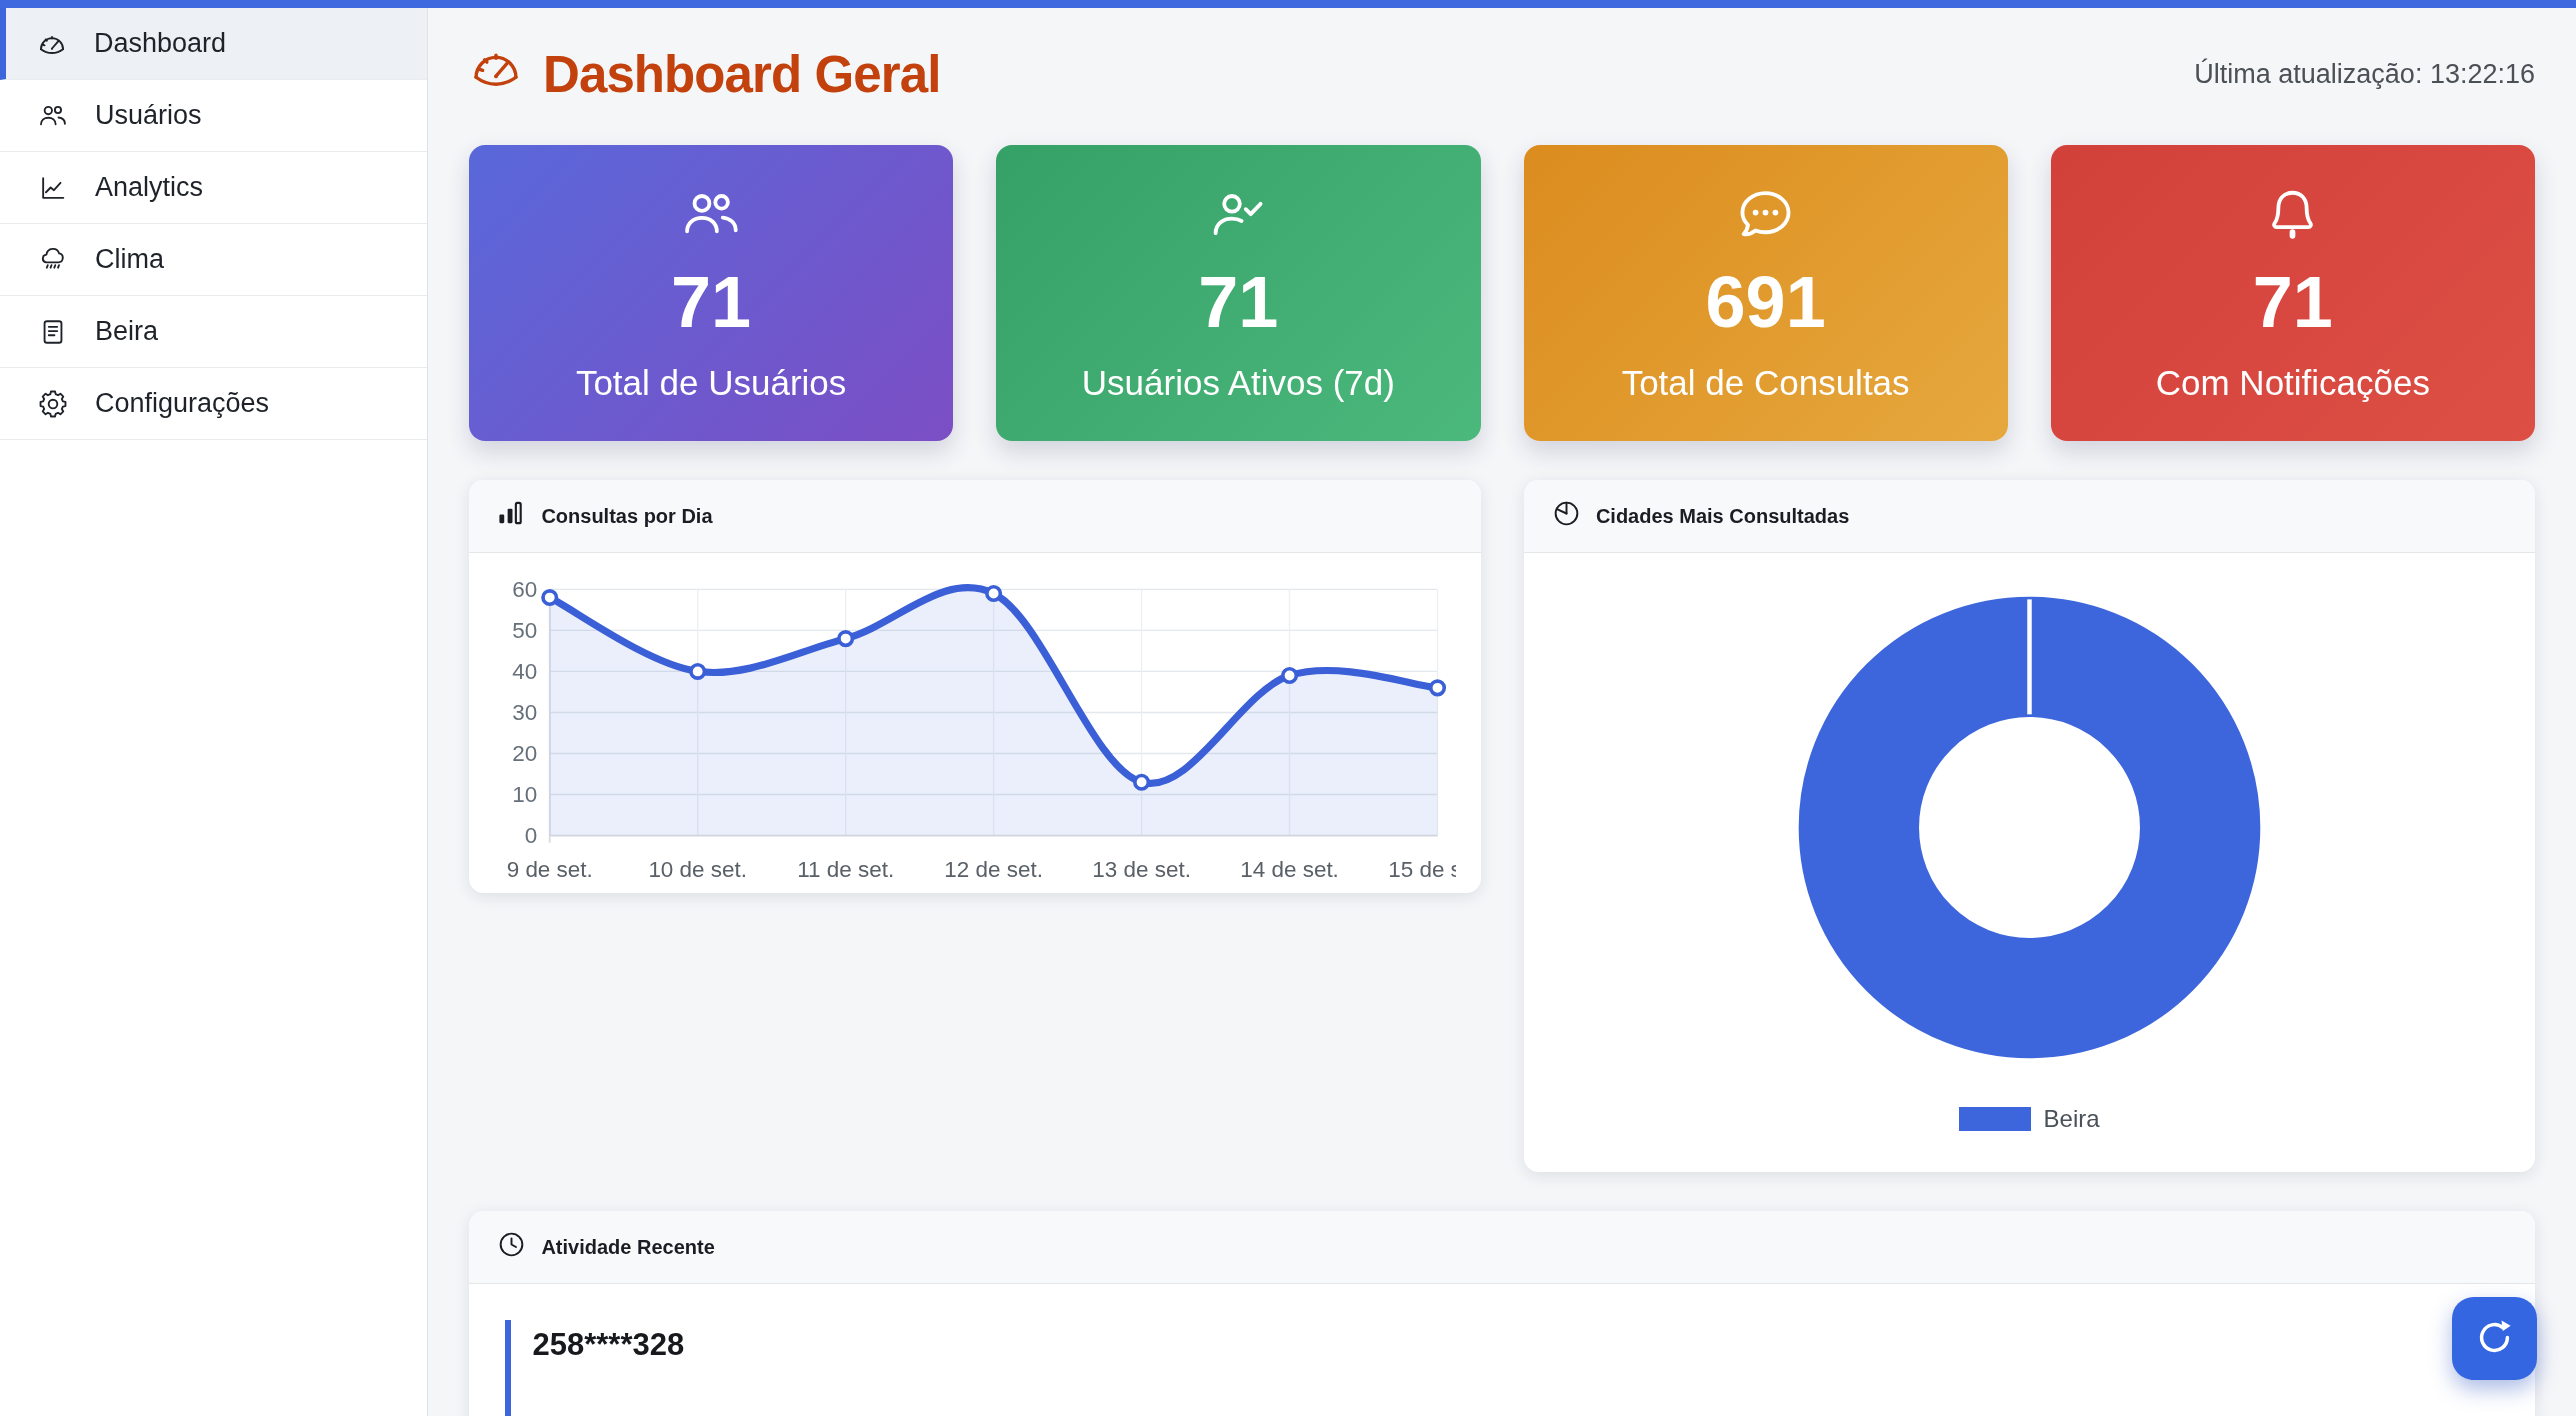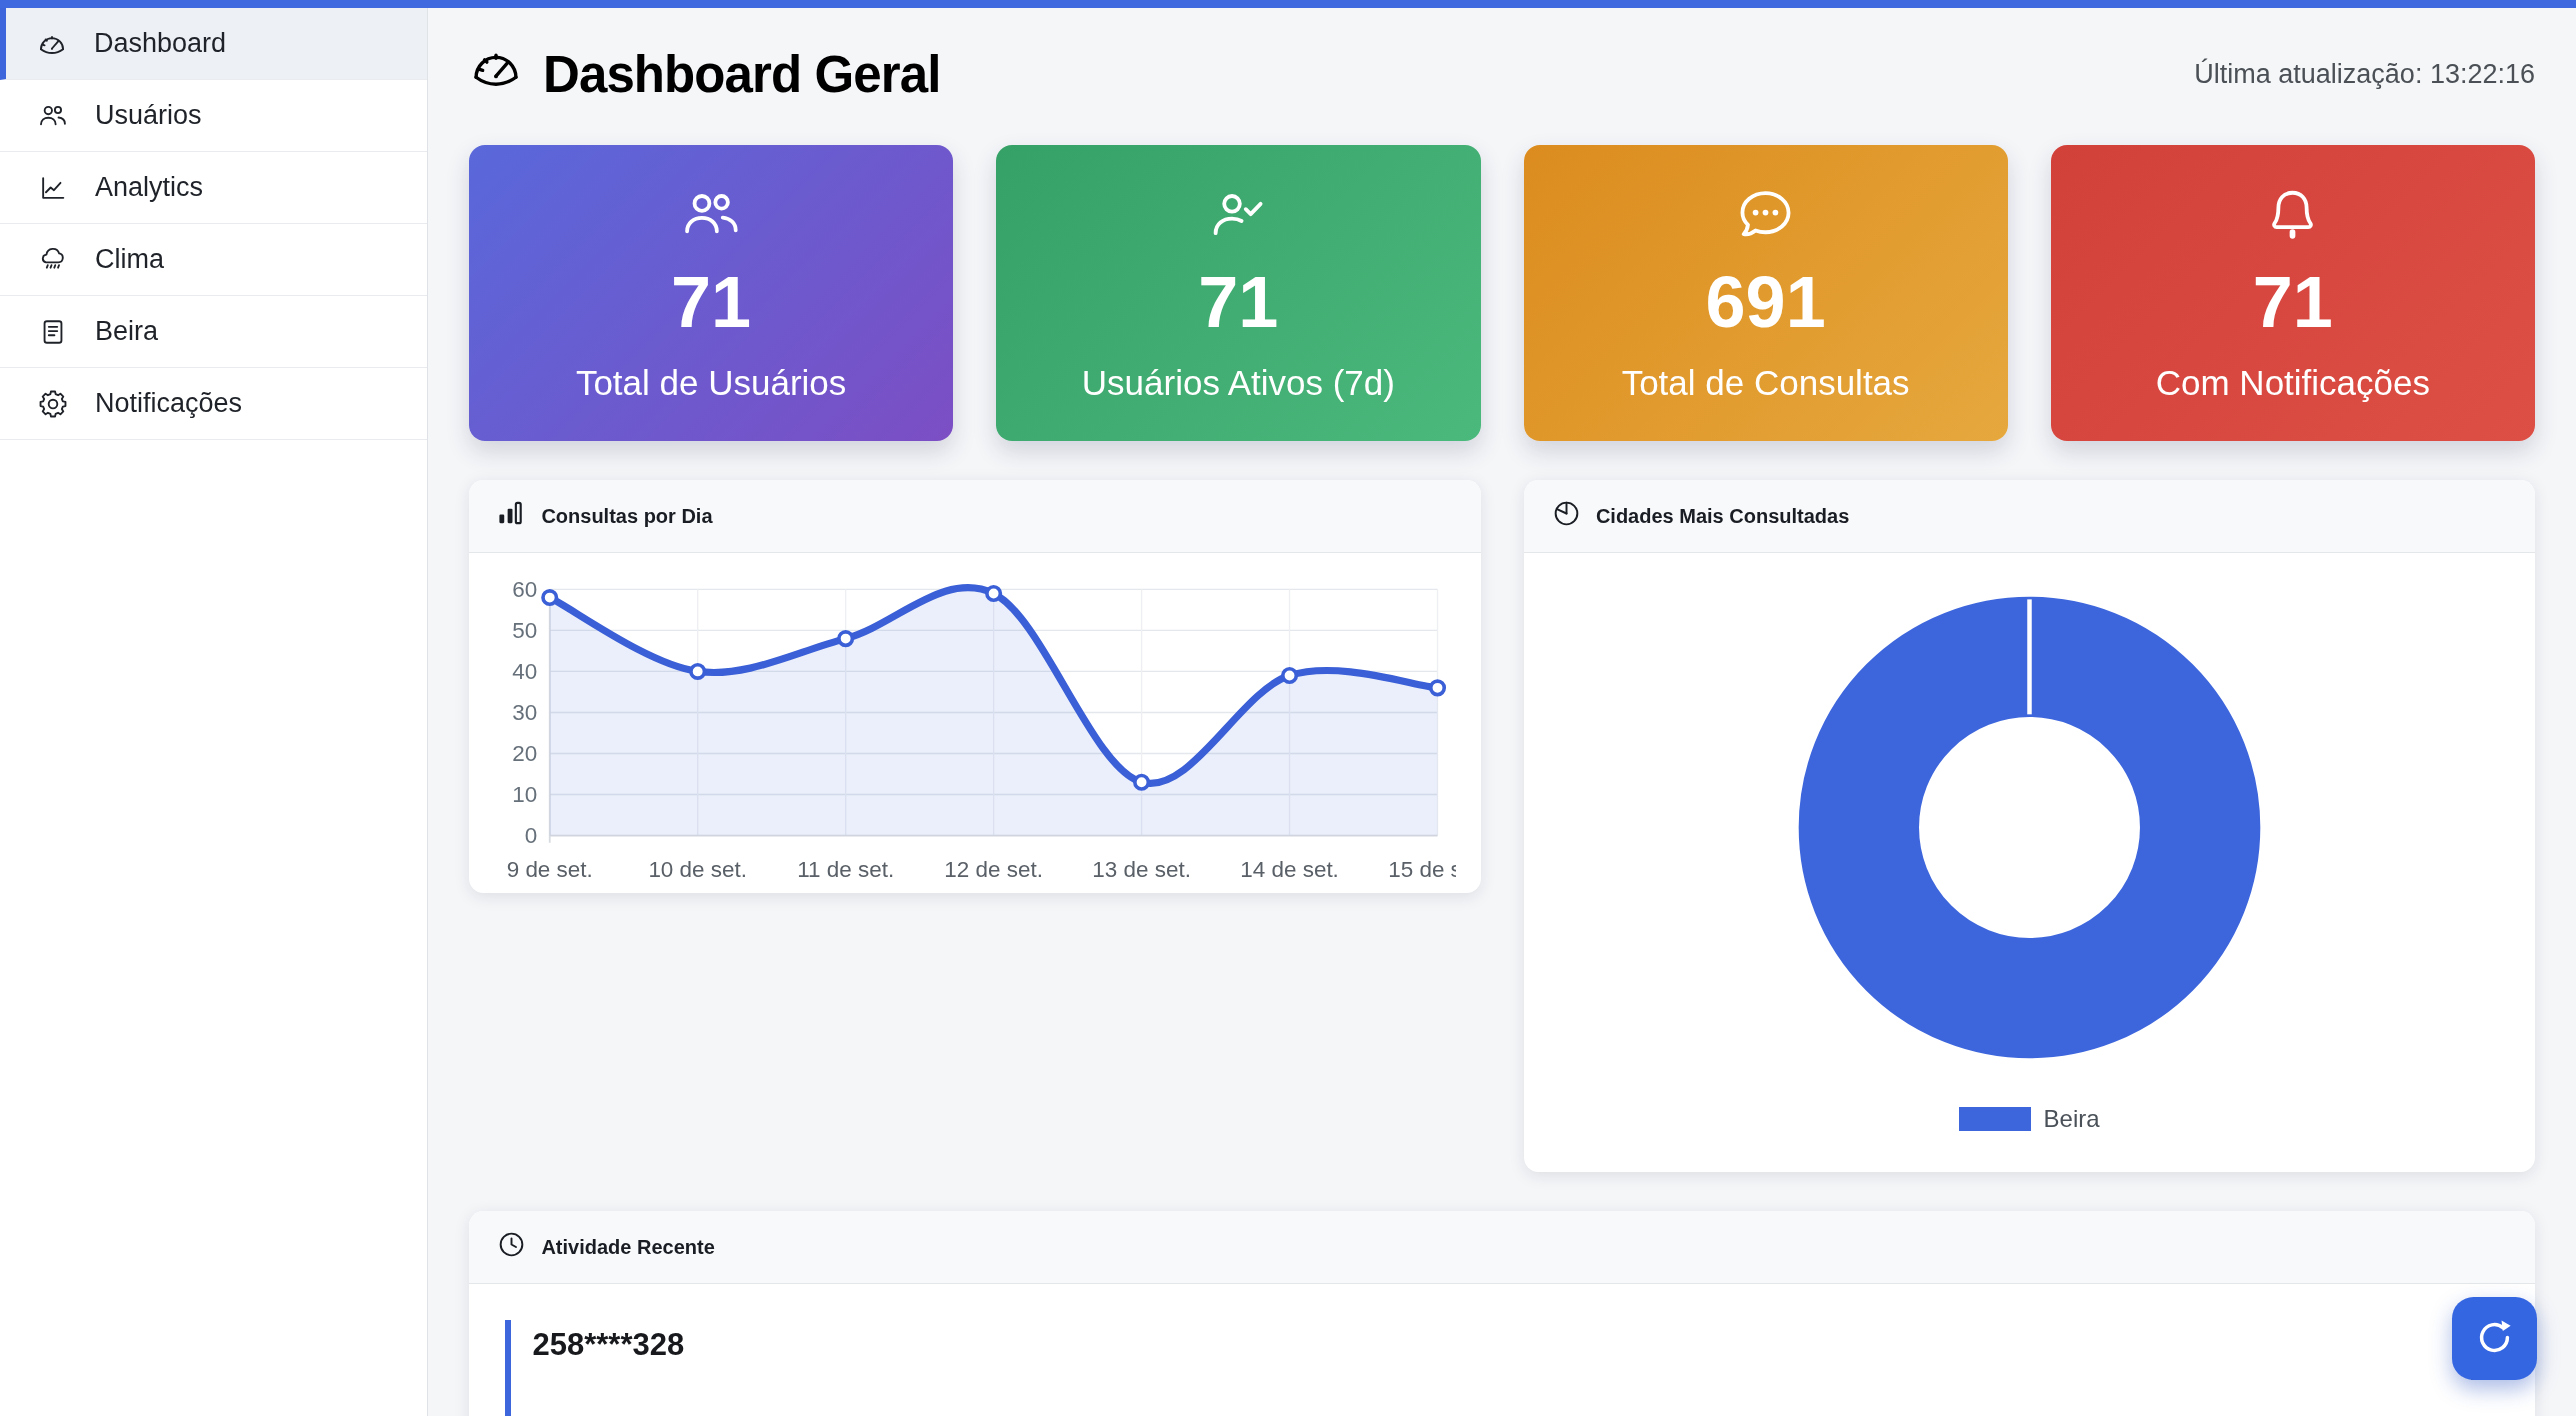--- a/index.html
+++ b/index.html
@@ -21,21 +21,21 @@
   
   .sidebar{width:428px;min-width:428px;background:#fff;border-right:0.9px solid #dfe3e8;padding-top:8px}
   .nav-item{height:72px;display:flex;align-items:center;gap:27px;padding:0 14.4px 0 38px;
     border-bottom:0.9px solid var(--sidebar-border);font-size:27px;color:#1f2329;cursor:pointer;background:#fff}
   .nav-item svg{width:30px;height:30px;flex:none}
   .nav-item.active{background:#edf0f5;border-left:6.3px solid var(--accent);padding-left:31px}
 
   
   .main{flex:1;padding:30.5px 41px 0;position:relative;overflow:hidden}
   .header-row{display:flex;justify-content:space-between;align-items:center;margin-top:10.8px}
-  .page-title{display:flex;align-items:center;gap:20px;font-size:51px;font-weight:700;color:#000000;letter-spacing:-0.9px}
+  .page-title{display:flex;align-items:center;gap:20px;font-size:51px;font-weight:700;color:#c2410c;letter-spacing:-0.9px}
   .page-title svg{width:54px;height:54px}
   .last-update{font-size:27px;color:#4a5056}
 
   
   .stats{display:grid;grid-template-columns:repeat(4,1fr);gap:43px;margin-top:38px}
   .stat-card{height:296px;border-radius:16px;display:flex;flex-direction:column;align-items:center;justify-content:center;
     color:#fff;box-shadow:0 10.8px 23px rgba(30,40,90,.16)}
   .stat-card svg{width:61px;height:61px}
   .stat-value{font-size:72px;font-weight:800;margin-top:21.5px;line-height:1}
   .stat-label{font-size:35px;margin-top:25px}
@@ -130,21 +130,21 @@
         </span>
         <span>Beira</span>
       </div>
       <div class="nav-item">
         <span style="display: inline-flex;">
           <svg viewBox="0 0 32 32" fill="none" stroke="currentColor" stroke-width="2" stroke-linecap="round" stroke-linejoin="round">
      <path d="M13.8 2.7 H18.2 L18.8 5.5 L21.4 6.6 L23.9 5 L27 8.1 L25.4 10.6 L26.5 13.2 L29.3 13.8 V18.2 L26.5 18.8 L25.4 21.4 L27 23.9 L23.9 27 L21.4 25.4 L18.8 26.5 L18.2 29.3 H13.8 L13.2 26.5 L10.6 25.4 L8.1 27 L5 23.9 L6.6 21.4 L5.5 18.8 L2.7 18.2 V13.8 L5.5 13.2 L6.6 10.6 L5 8.1 L8.1 5 L10.6 6.6 L13.2 5.5 Z"></path>
      <circle cx="16" cy="16" r="4.6"></circle>
           </svg>
         </span>
-        <span>Notificações</span>
+        <span>Configurações</span>
       </div>
     </nav>
 
   <main class="main">
 
     <div class="header-row">
       <div class="page-title">
         <span id="title-icon"><svg viewBox="0 0 32 32" fill="none" stroke="currentColor" stroke-width="2" stroke-linecap="round" stroke-linejoin="round">
      <path d="M4.2 21.5 A11.8 11.8 0 1 1 27.8 21.5"></path>
      <path d="M4.2 21.5 C8 24.4 11.9 25.6 16 25.6 C20.1 25.6 24 24.4 27.8 21.5"></path>

